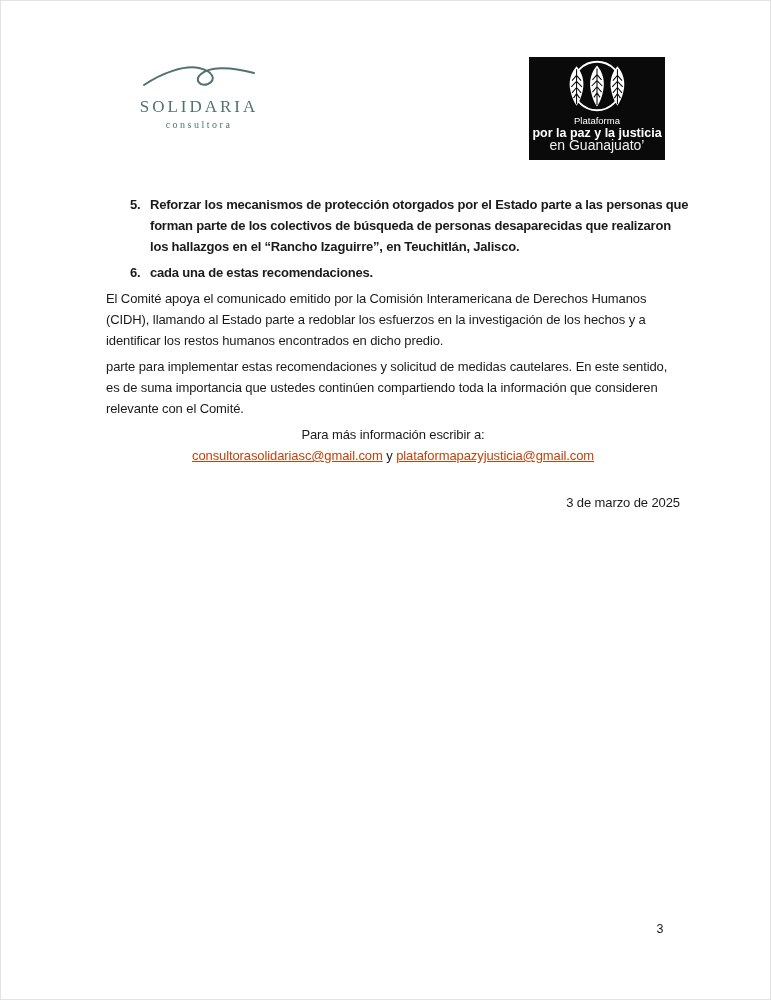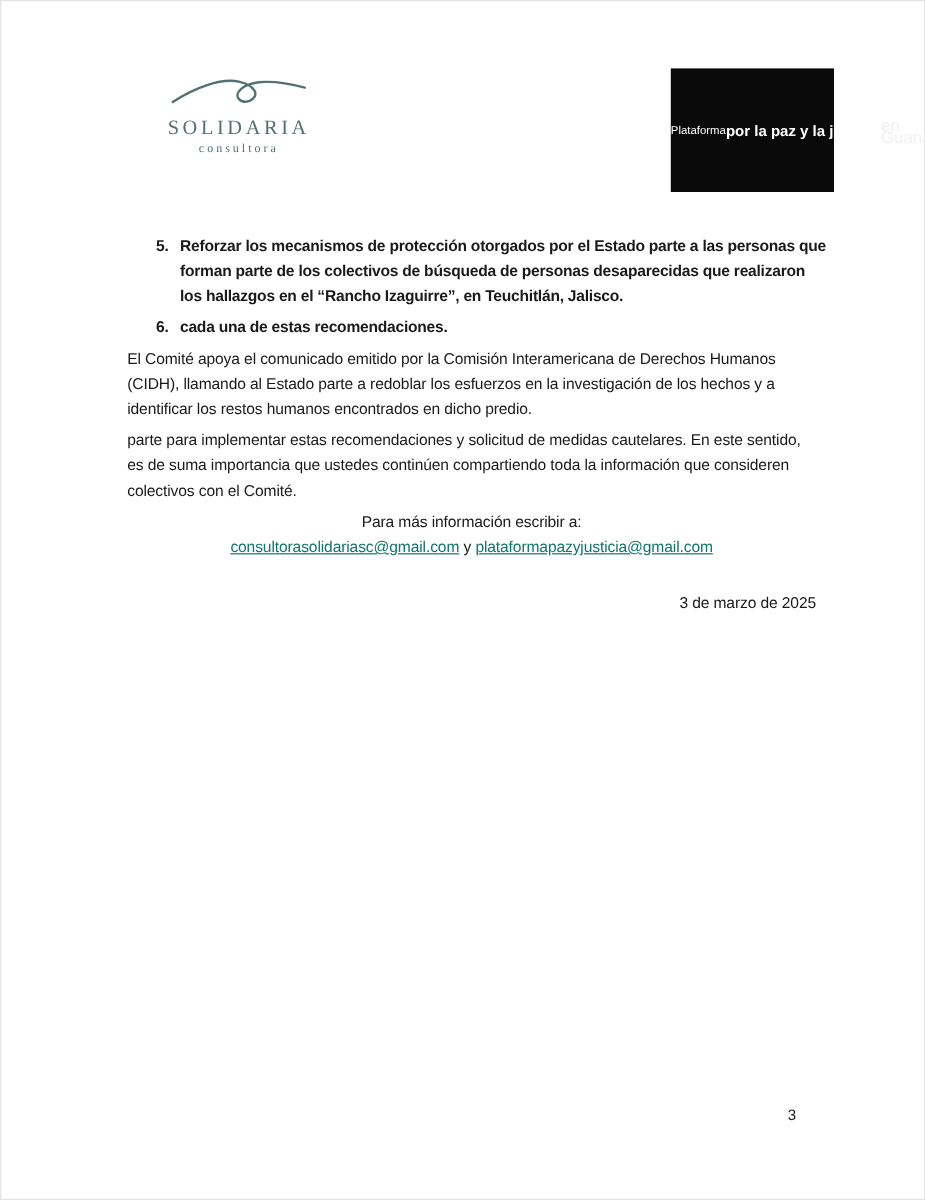--- a/index.html
+++ b/index.html
@@ -23,41 +23,41 @@
   .logo-solidaria .name{
     font-family:"Liberation Serif", serif;
     font-size:17px;letter-spacing:3px;line-height:18px;
   }
   .logo-solidaria .tagline{
     font-family:"Liberation Serif", serif;
     font-size:10px;letter-spacing:2.5px;line-height:13px;margin-top:2px;
   }
 
   .logo-plataforma{
-    position:absolute;left:559px;top:57px;width:136px;height:103px;
+    position:absolute;left:529px;top:57px;width:136px;height:103px;
     background:#0a0a0a;color:#ffffff;
-    display:flex;flex-direction:row;align-items:center;
+    display:flex;flex-direction:column;align-items:center;
     padding-top:1px;box-sizing:border-box;
   }
   .logo-plataforma .emblem{display:block;}
   .logo-plataforma .l1{font-size:9.5px;line-height:11px;margin-top:1px;font-weight:400;}
   .logo-plataforma .l2{font-size:12.5px;line-height:14px;font-weight:700;white-space:nowrap;}
   .logo-plataforma .l3{font-size:14px;line-height:10px;color:#efefef;}
 
   
   .doc{
     position:absolute;left:106px;top:194px;width:574px;
     font-size:13px;line-height:21px;
   }
   .doc .line{white-space:nowrap;}
   .list-item{position:relative;padding-left:44px;font-weight:700;margin-bottom:5px;letter-spacing:-0.2px;}
   .list-item .num{position:absolute;left:24px;top:0;}
   .para{margin-bottom:5px;letter-spacing:-0.1px;}
   .contact{margin-bottom:0;letter-spacing:-0.1px;text-align:center;}
-  .contact a{color:#0f766e;text-decoration:underline;}
+  .contact a{color:#c2410c;text-decoration:underline;}
   .date-line{text-align:right;margin-top:26px;letter-spacing:-0.1px;}
 
   .page-number{
     position:absolute;left:648px;top:922px;width:24px;
     font-size:12.5px;text-align:center;
   }
 </style>
 </head>
 <body>
 
@@ -113,21 +113,21 @@
 
     <div class="para">
       <div class="line">El Comité apoya el comunicado emitido por la Comisión Interamericana de Derechos Humanos</div>
       <div class="line">(CIDH), llamando al Estado parte a redoblar los esfuerzos en la investigación de los hechos y a</div>
       <div class="line">identificar los restos humanos encontrados en dicho predio.</div>
     </div>
 
     <div class="para">
       <div class="line">parte para implementar estas recomendaciones y solicitud de medidas cautelares. En este sentido,</div>
       <div class="line">es de suma importancia que ustedes continúen compartiendo toda la información que consideren</div>
-      <div class="line">colectivos con el Comité.</div>
+      <div class="line">relevante con el Comité.</div>
     </div>
 
     <div class="contact">
       <div class="line">Para más información escribir a:</div>
       <div class="line">
         <a href="#">consultorasolidariasc@gmail.com</a><span> y </span><a href="#">plataformapazyjusticia@gmail.com</a>
       </div>
     </div>
 
     <div class="date-line">3 de marzo de 2025</div>

